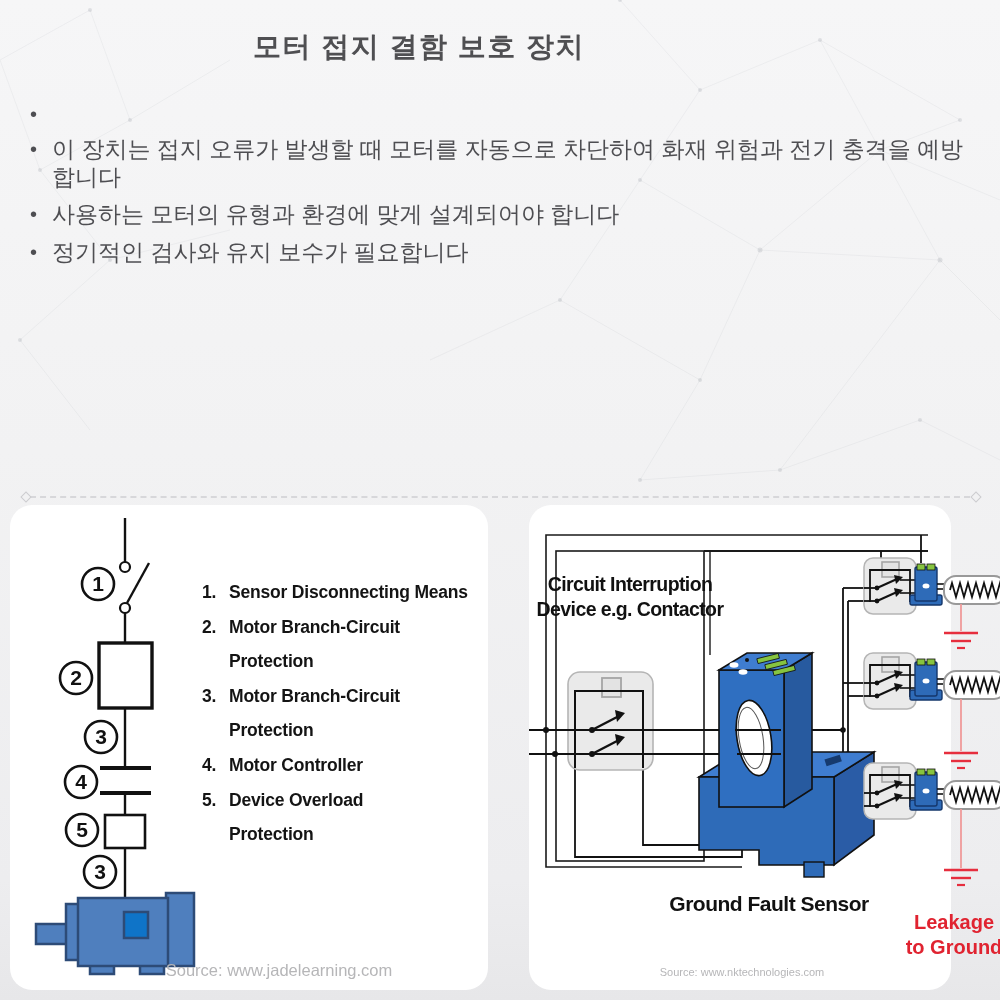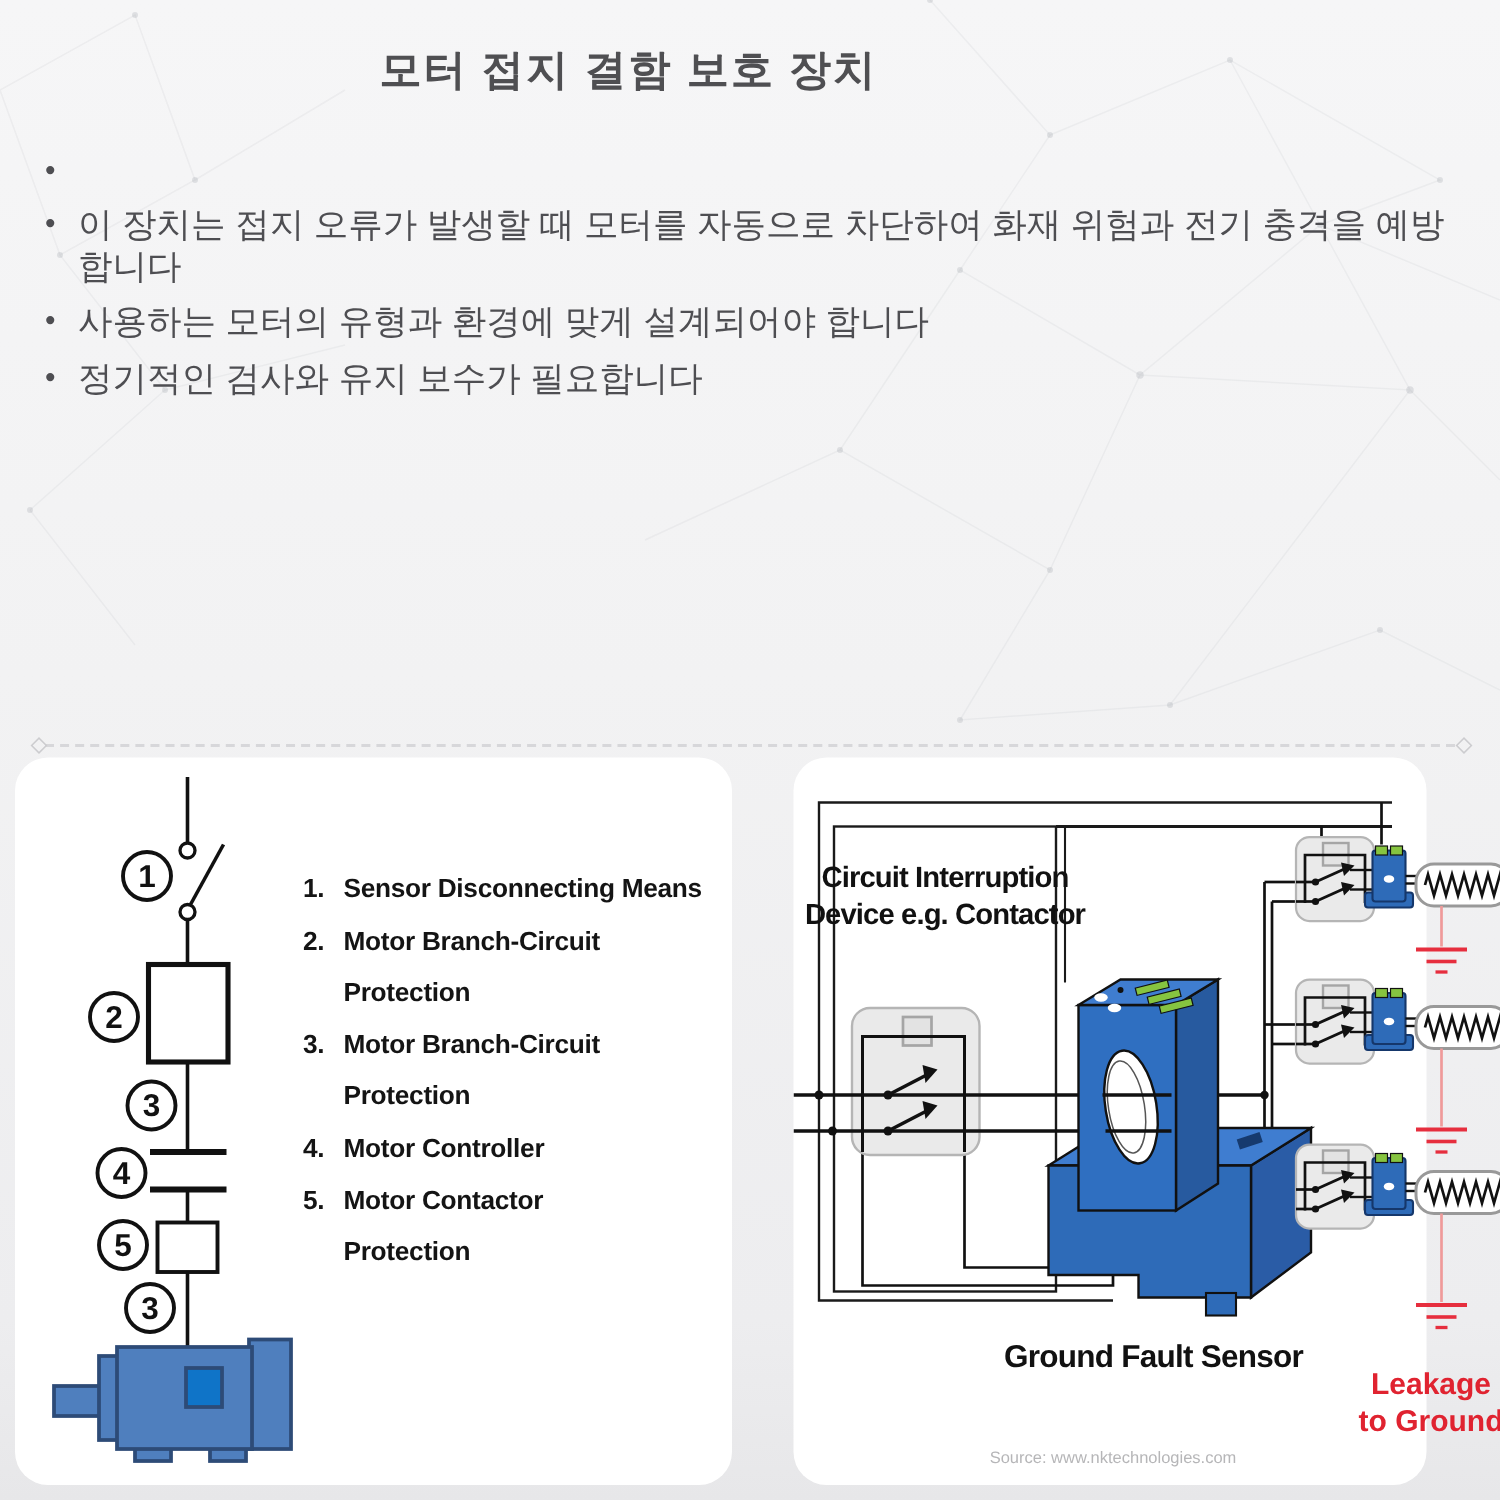--- a/index.html
+++ b/index.html
@@ -165,27 +165,28 @@
     <div class="legend-row">
         <span class="num"></span>
         <span>Protection</span>
       </div>
     <div class="legend-row">
         <span class="num">4.</span>
         <span>Motor Controller</span>
       </div>
     <div class="legend-row">
         <span class="num">5.</span>
-        <span>Motor Contactor</span>
+        <span>Device Overload</span>
       </div>
     <div class="legend-row">
         <span class="num"></span>
         <span>Protection</span>
       </div>
   </div>
+  <div class="source" id="src-left">Source: www.jadelearning.com</div>
 </div>
 
 <div class="card" id="card-right">
   <svg width="477" height="485" viewBox="0 0 477 485">
     <defs>
       <g id="branch">
         <rect x="335" y="0" width="52" height="56" rx="9" fill="#eaeaea" stroke="#b5b5b5" stroke-width="1.5"></rect>
         <rect x="353" y="4" width="17" height="15" fill="#e3e3e3" stroke="#a5a5a5" stroke-width="1.6"></rect>
         <path d="M341,44 V12 H381 V44" fill="none" stroke="#111" stroke-width="1.8"></path>
         <line x1="335" y1="30" x2="348" y2="30" stroke="#111" stroke-width="1.8"></line>

